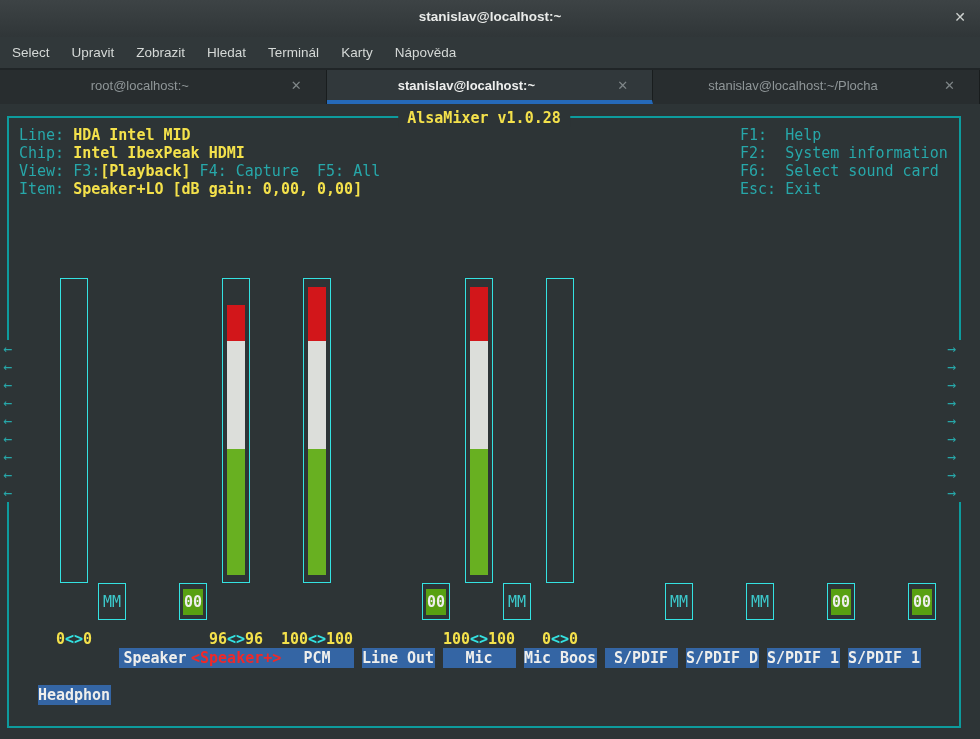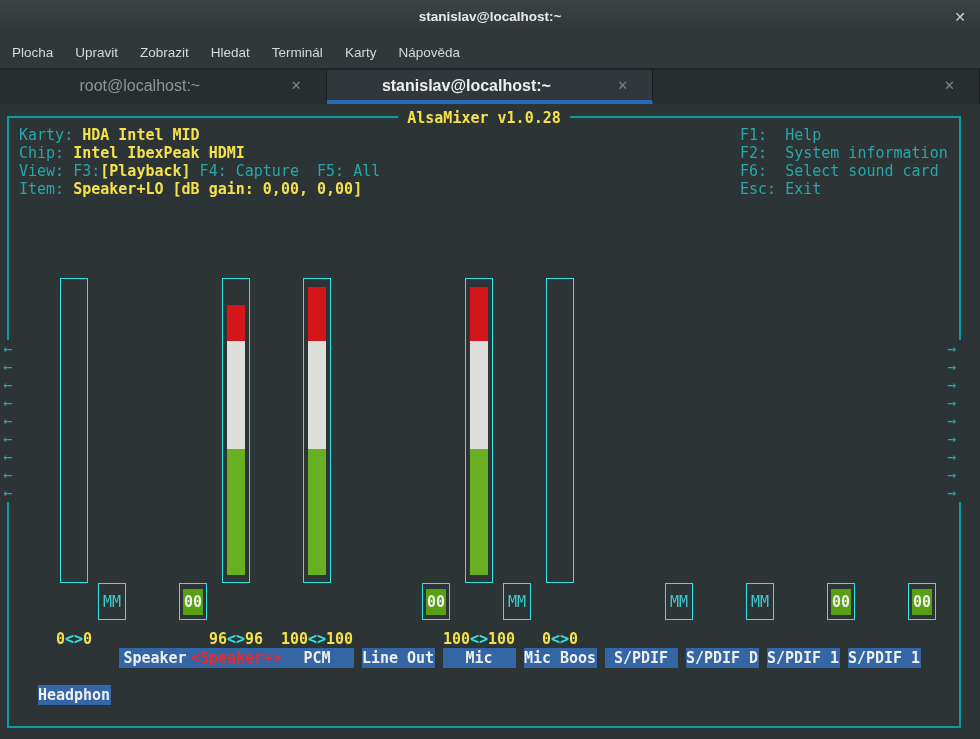--- a/index.html
+++ b/index.html
@@ -11,21 +11,21 @@
   .titlebar .wtitle{position:absolute;left:0;right:0;top:9px;text-align:center;
     color:#e9ebe9;font-size:13.5px;font-weight:bold;}
   .titlebar .wclose{position:absolute;right:14px;top:9px;color:#cdd1cf;font-size:14px;cursor:pointer;}
   .menubar{position:absolute;left:0;top:37px;width:980px;height:33px;background:#31383a;
     border-bottom:2px solid #202527;box-sizing:border-box;display:flex;align-items:center;padding-left:1px;}
   .menu-item{color:#d5d9d7;font-size:13.5px;padding:0 11px;line-height:31px;cursor:default;}
   .tabbar{position:absolute;left:0;top:70px;width:980px;height:34px;background:#202425;display:flex;}
   .tab{position:relative;width:326.6px;height:34px;background:#282d2f;border-right:1px solid #191d1e;
     box-sizing:border-box;}
   .tab .tlabel{position:absolute;left:0;right:46px;top:0;line-height:31px;text-align:center;
-    color:#8f9698;font-size:16px;white-space:nowrap;overflow:hidden;}
+    color:#8f9698;font-size:13px;white-space:nowrap;overflow:hidden;}
   .tab .tclose{position:absolute;right:24px;top:8px;color:#7f8688;font-size:13px;}
   .tab.active{background:#31383b;border-bottom:4px solid #2569b8;}
   .tab.active .tlabel{color:#eeefee;font-weight:bold;}
   
   .terminal{position:absolute;left:0;top:104px;width:980px;height:635px;background:var(--bg);
     font-family:"DejaVu Sans Mono",monospace;font-size:15px;line-height:18px;padding-left:28px;}
   .abs{position:absolute;}
   .teal{color:var(--teal_text);}
   .yellow{color:var(--yellow);font-weight:bold;}
   .cyanb{color:var(--cyan);}
@@ -53,55 +53,56 @@
 <body>
 
 <div id="app">
 
   <div class="titlebar">
     <div class="wtitle">stanislav@localhost:~</div>
     <div class="wclose">✕</div>
   </div>
 
   <div class="menubar">
-      <div class="menu-item">Plocha</div>
+      <div class="menu-item">Select</div>
       <div class="menu-item">Upravit</div>
       <div class="menu-item">Zobrazit</div>
       <div class="menu-item">Hledat</div>
       <div class="menu-item">Terminál</div>
       <div class="menu-item">Karty</div>
       <div class="menu-item">Nápověda</div>
     </div>
 
   <div class="tabbar">
       <div class="tab">
         <div class="tlabel">root@localhost:~</div>
         <div class="tclose">✕</div>
       </div>
       <div class="tab active">
         <div class="tlabel">stanislav@localhost:~</div>
         <div class="tclose">✕</div>
       </div>
       <div class="tab">
+        <div class="tlabel">stanislav@localhost:~/Plocha</div>
         <div class="tclose">✕</div>
       </div>
     </div>
 
   <div class="terminal">
 
     <div class="border abs" style="left:7px;top:12px;width:954px;height:2px;">
       <div class="mix-title">AlsaMixer v1.0.28</div>
     </div>
     <div class="border abs" style="left:7px;top:622px;width:954px;height:2px;"></div>
     <div class="border abs" style="left:7px;top:12px;width:2px;height:224px;"></div>
     <div class="border abs" style="left:7px;top:398px;width:2px;height:226px;"></div>
     <div class="border abs" style="left:959px;top:12px;width:2px;height:224px;"></div>
     <div class="border abs" style="left:959px;top:398px;width:2px;height:226px;"></div>
 
-    <div class="abs pre" style="left:19px;top:22px;"><span class="teal">Karty:</span><span> </span><span class="yellow">HDA Intel MID</span></div>
+    <div class="abs pre" style="left:19px;top:22px;"><span class="teal">Line:</span><span> </span><span class="yellow">HDA Intel MID</span></div>
     <div class="abs pre" style="left:19px;top:40px;"><span class="teal">Chip:</span><span> </span><span class="yellow">Intel IbexPeak HDMI</span></div>
     <div class="abs pre" style="left:19px;top:58px;"><span class="teal">View: F3:</span><span class="yellow">[Playback]</span><span class="teal"> F4: Capture  F5: All</span></div>
     <div class="abs pre" style="left:19px;top:76px;"><span class="teal">Item:</span><span> </span><span class="yellow">Speaker+LO [dB gain: 0,00, 0,00]</span></div>
 
     <div class="abs pre teal" style="left:740px;top:22px;">F1:  Help</div>
     <div class="abs pre teal" style="left:740px;top:40px;">F2:  System information</div>
     <div class="abs pre teal" style="left:740px;top:58px;">F6:  Select sound card</div>
     <div class="abs pre teal" style="left:740px;top:76px;">Esc: Exit</div>
 
     <div id="mixer-dyn">

